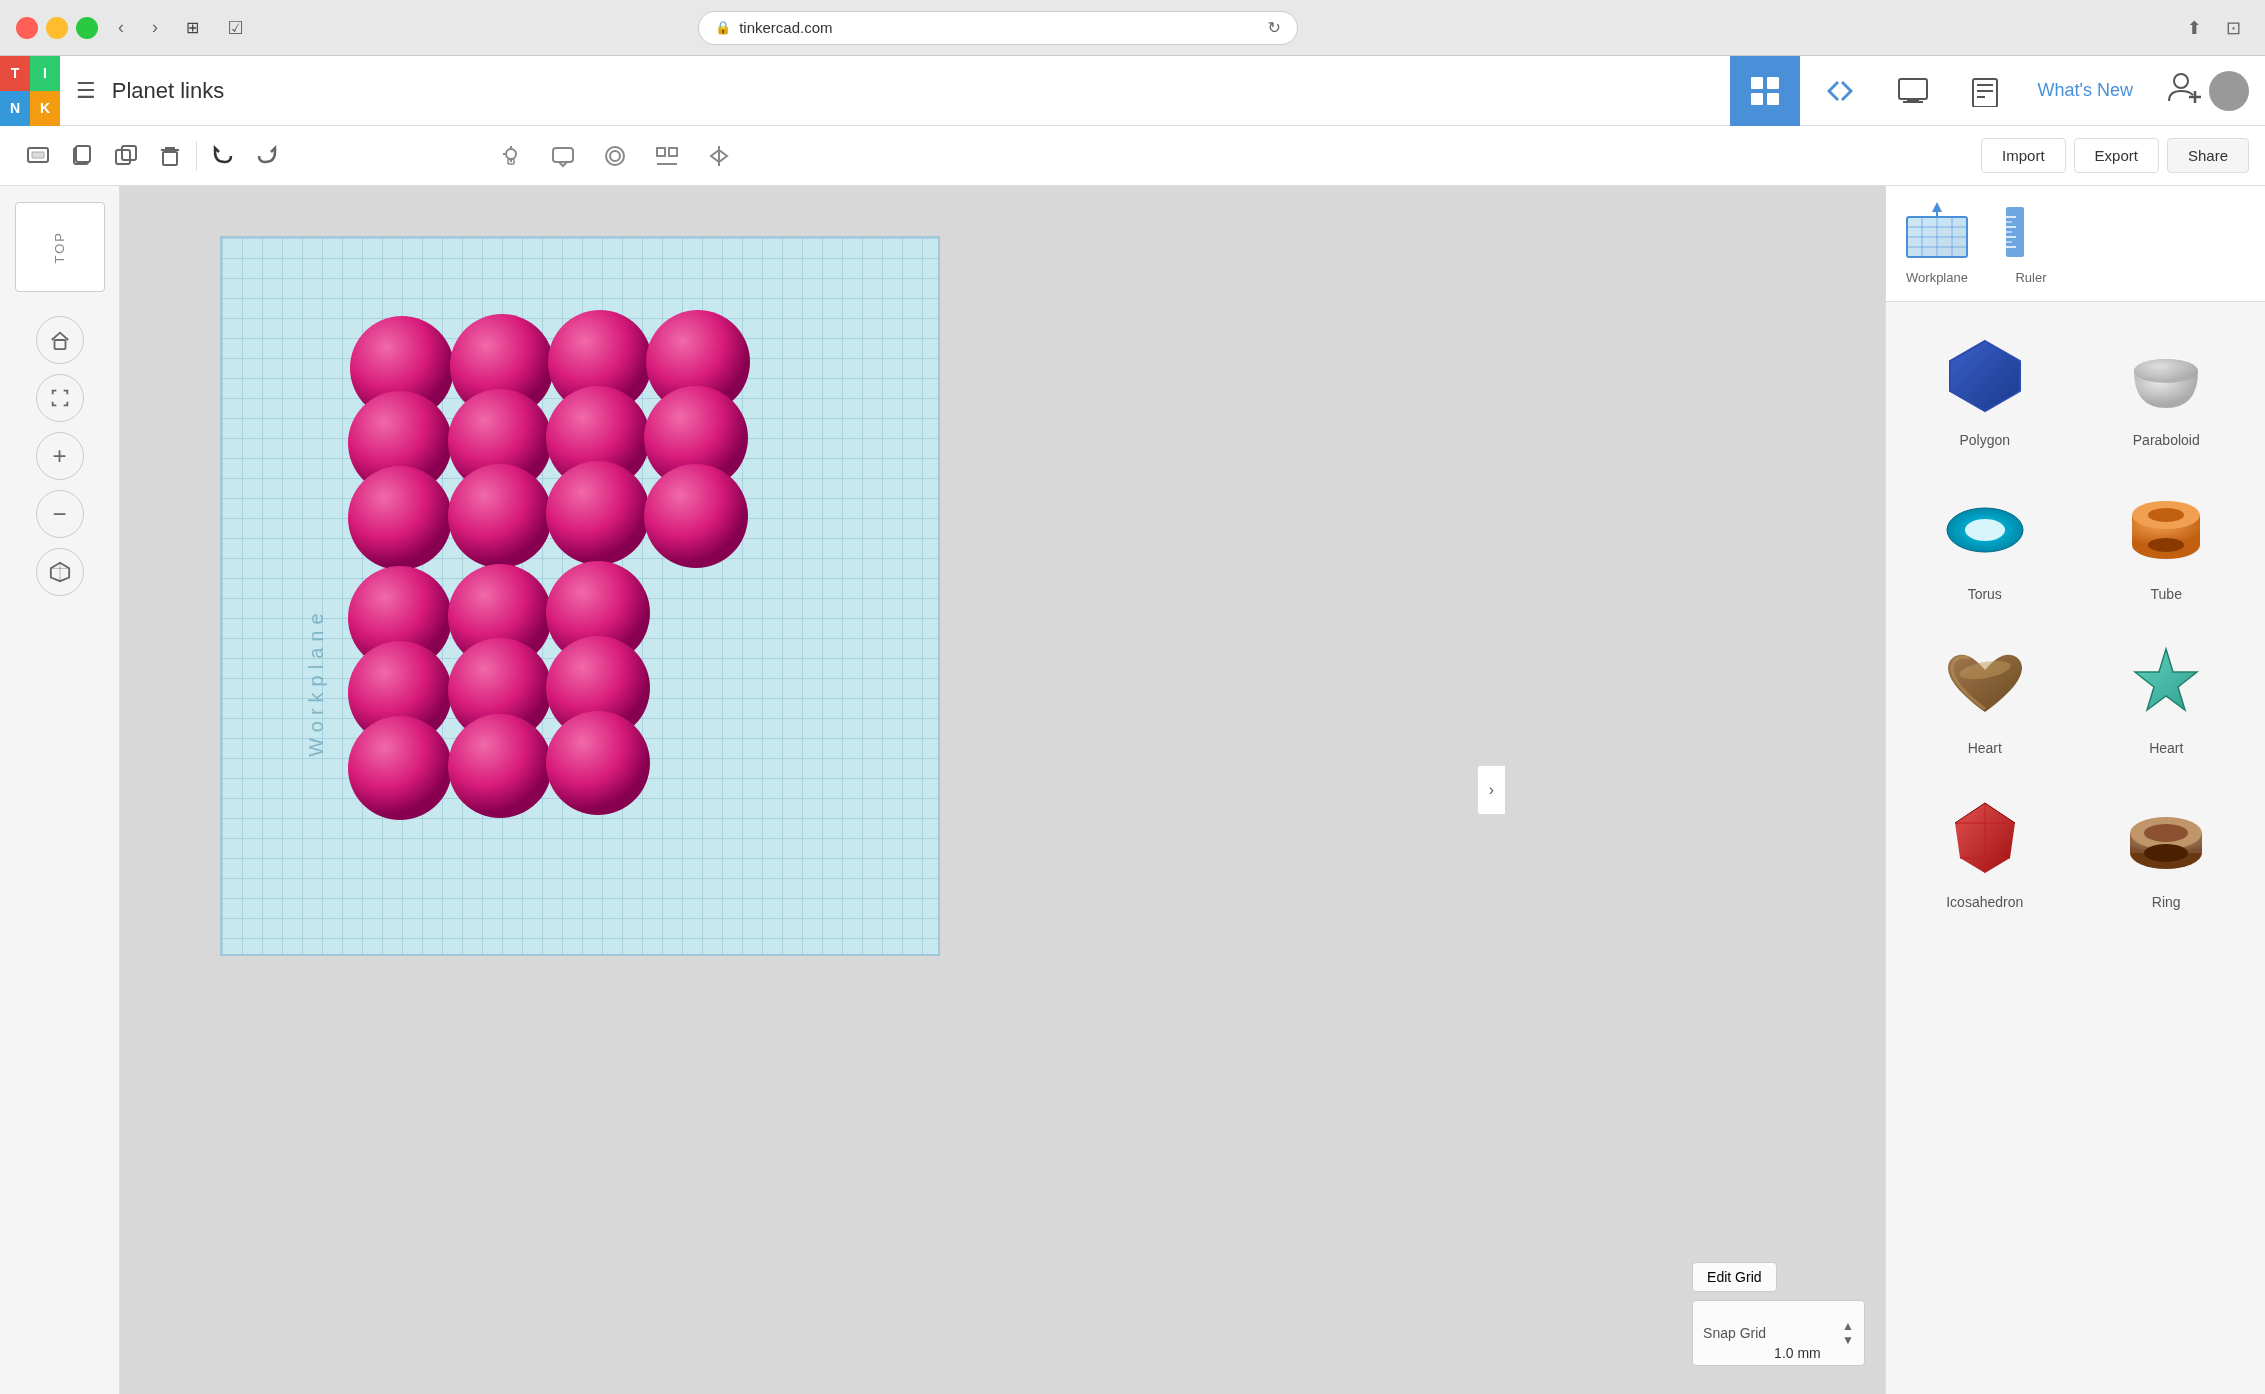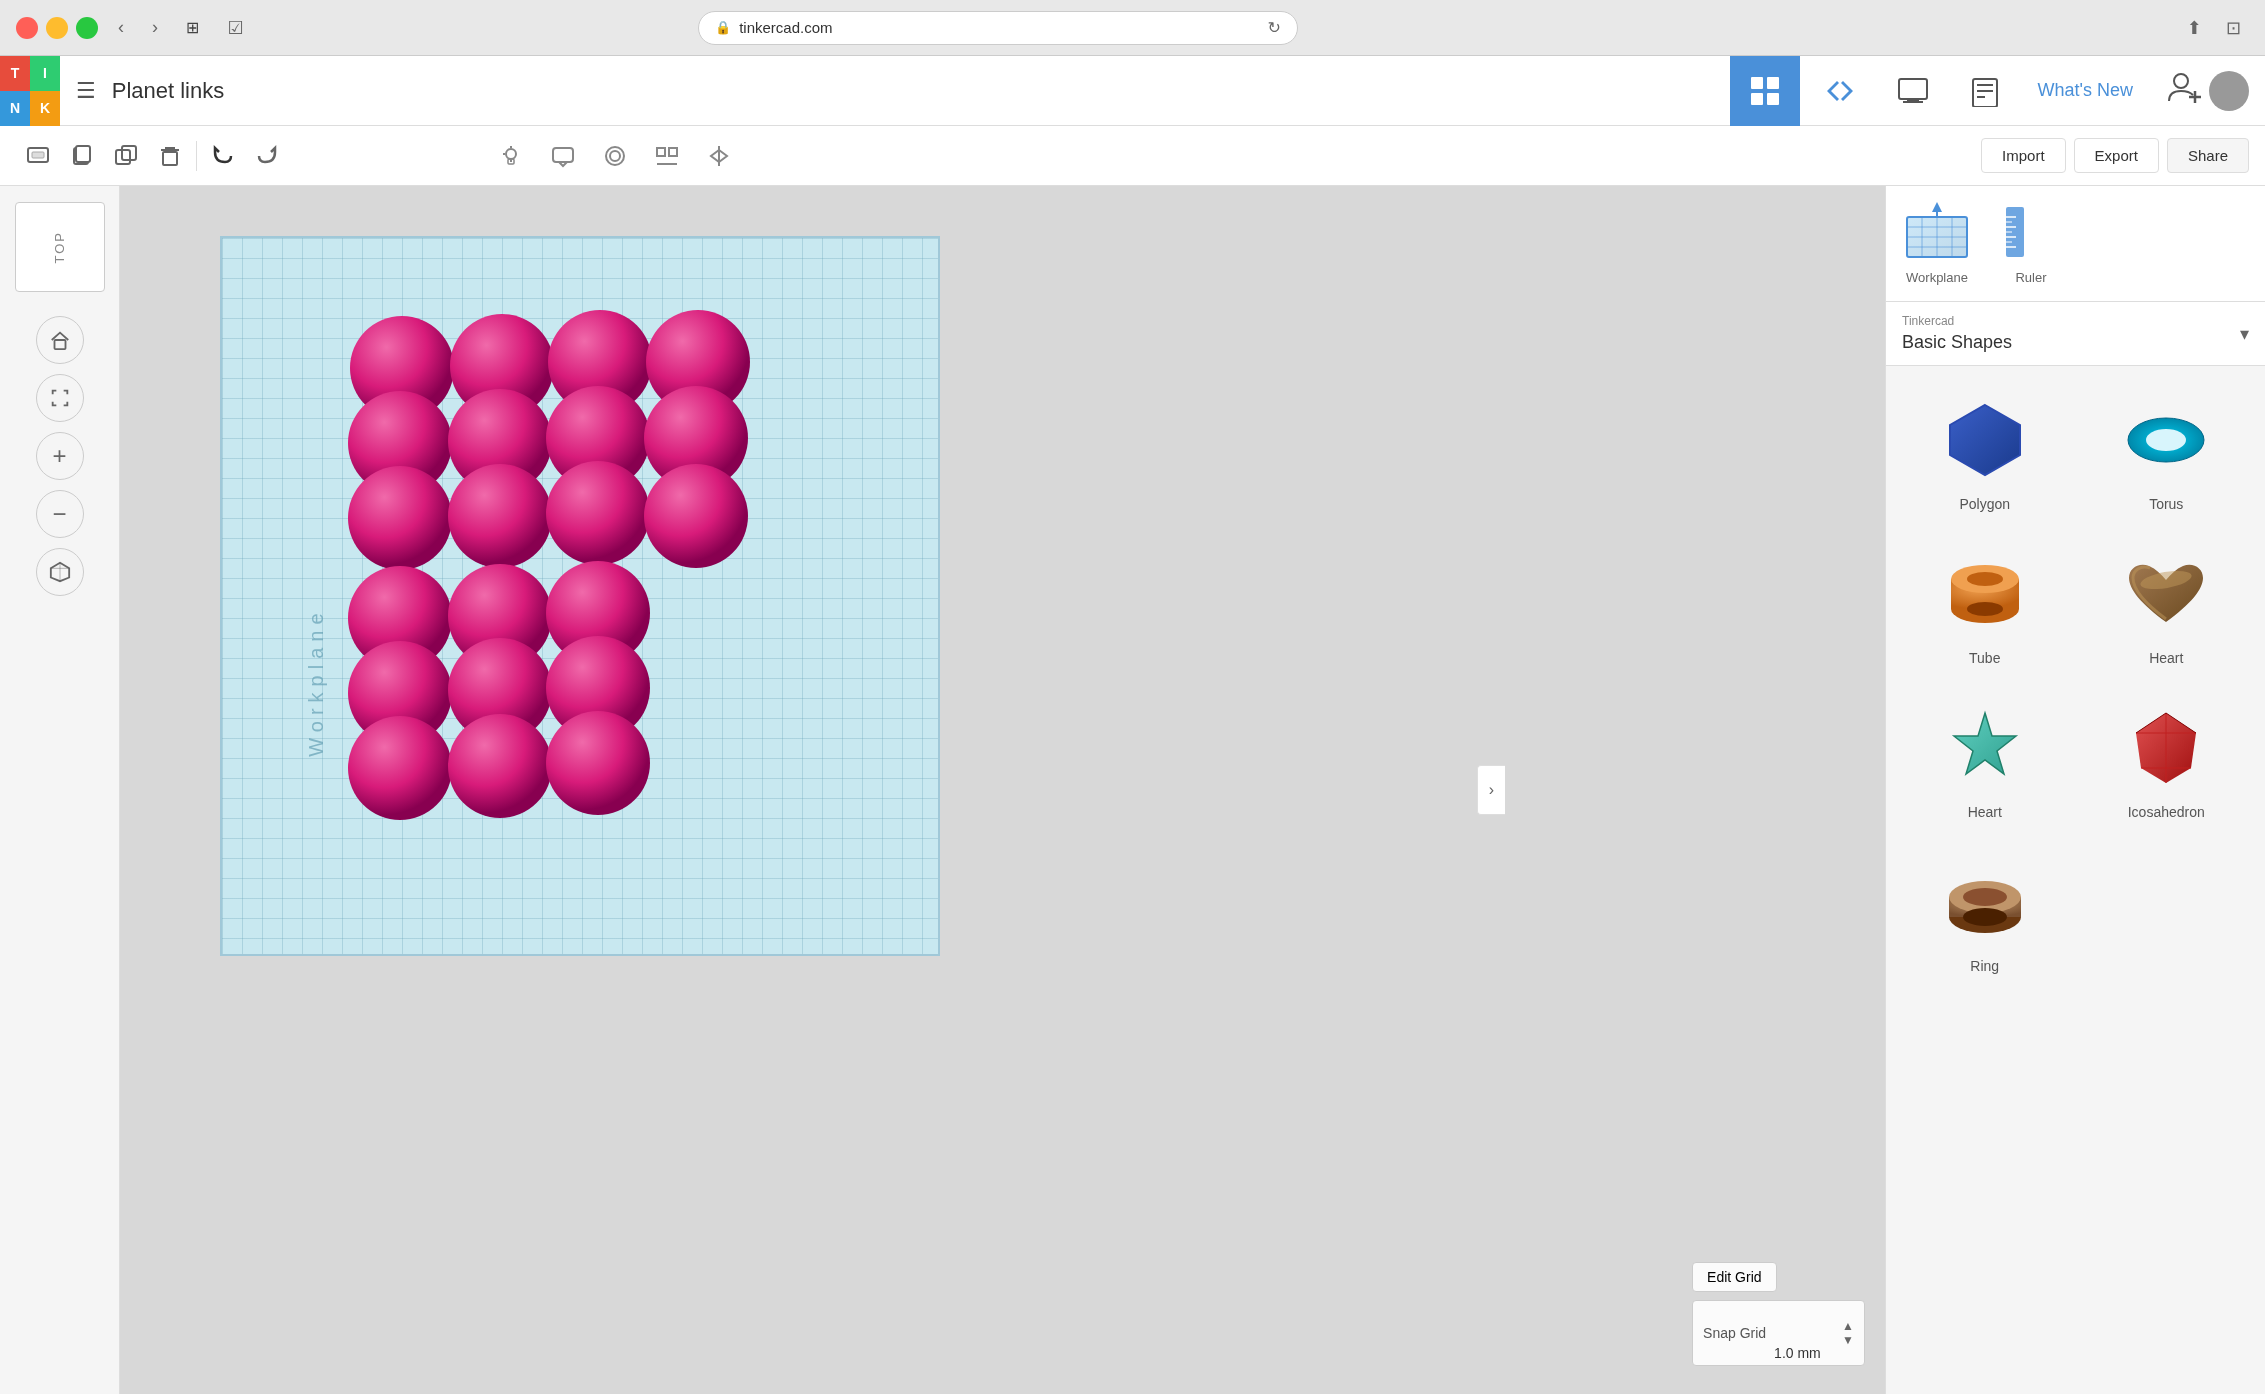--- a/index.html
+++ b/index.html
@@ -545,44 +545,55 @@
           <line x1="10" y1="25" x2="20" y2="25" stroke="white" stroke-width="1.5"></line>
           <line x1="10" y1="30" x2="16" y2="30" stroke="white" stroke-width="1"></line>
           <line x1="10" y1="35" x2="20" y2="35" stroke="white" stroke-width="1.5"></line>
           <line x1="10" y1="40" x2="16" y2="40" stroke="white" stroke-width="1"></line>
           <line x1="10" y1="45" x2="20" y2="45" stroke="white" stroke-width="1.5"></line>
         </svg>
         <span class="shape-tool-label">Ruler</span>
       </div>
     </div>
 
-    <div class="category-selector">
-      <div class="category-label">Tinkercad</div>
-      <div class="category-value">Basic Shapes</div>
-      <button class="category-dropdown">▾</button>
-    </div>
 
     <div class="shapes-grid">
 
       <div class="shape-item">
         <div class="shape-item-icon">
           <svg width="90" height="80" viewBox="0 0 90 80">
             <defs>
               <linearGradient id="polyGrad" x1="0%" y1="0%" x2="100%" y2="100%">
                 <stop offset="0%" style="stop-color:#3a5fc8"></stop>
                 <stop offset="100%" style="stop-color:#1a3a8c"></stop>
               </linearGradient>
             </defs>
             <polygon points="45,5 80,25 80,55 45,75 10,55 10,25" fill="url(#polyGrad)"></polygon>
             <polygon points="45,5 80,25 80,55 45,75 10,55 10,25" fill="none" stroke="#2a4ab0" stroke-width="2"></polygon>
           </svg>
         </div>
         <span class="shape-item-label">Polygon</span>
       </div>
 
+      <div class="shape-item">
+        <div class="shape-item-icon">
+          <svg width="90" height="80" viewBox="0 0 90 80">
+            <defs>
+              <radialGradient id="paraGrad" cx="40%" cy="30%" r="60%">
+                <stop offset="0%" style="stop-color:#e8e8e8"></stop>
+                <stop offset="100%" style="stop-color:#aaa"></stop>
+              </radialGradient>
+            </defs>
+            <ellipse cx="45" cy="35" rx="32" ry="12" fill="#bbb"></ellipse>
+            <path d="M13,35 Q13,72 45,72 Q77,72 77,35" fill="url(#paraGrad)"></path>
+            <ellipse cx="45" cy="35" rx="32" ry="12" fill="url(#paraGrad)" opacity="0.8"></ellipse>
+          </svg>
+        </div>
+        <span class="shape-item-label">Paraboloid</span>
+      </div>
 
       <div class="shape-item">
         <div class="shape-item-icon">
           <svg width="90" height="80" viewBox="0 0 90 80">
             <defs>
               <radialGradient id="torusGrad" cx="50%" cy="50%" r="50%">
                 <stop offset="0%" style="stop-color:#00ccee"></stop>
                 <stop offset="100%" style="stop-color:#0088aa"></stop>
               </radialGradient>
             </defs>

